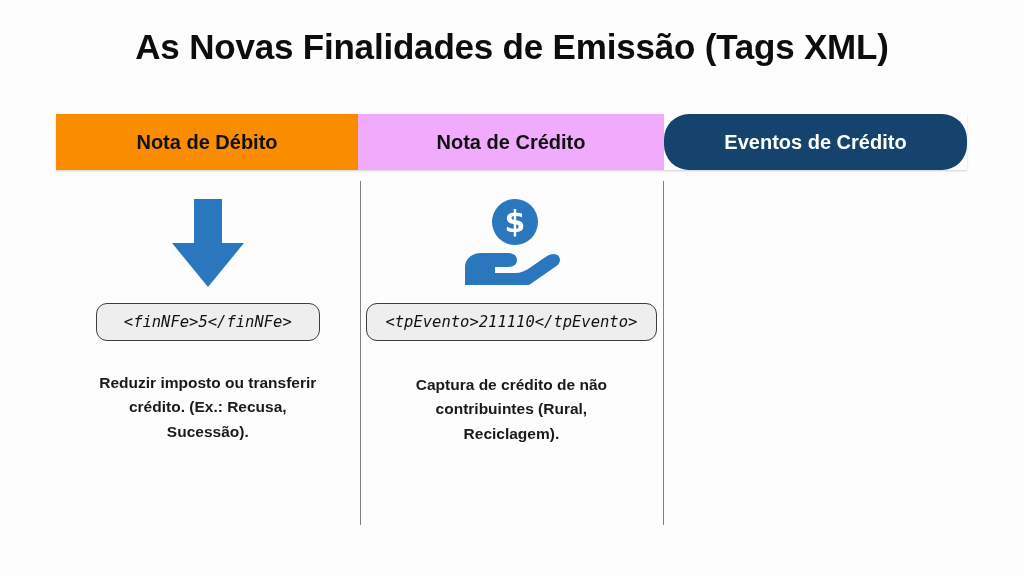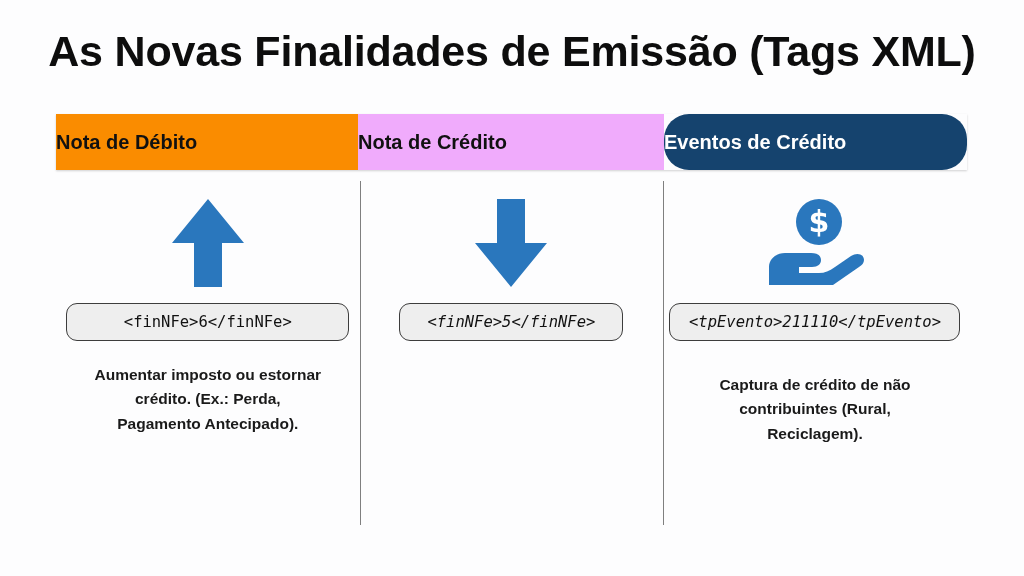--- a/index.html
+++ b/index.html
@@ -21,41 +21,41 @@
     height: 576px;
   }
 
   
   .title {
     position: absolute;
     top: 27px;
     left: 0;
     width: 1024px;
     text-align: center;
-    font-size: 43px;
+    font-size: 35px;
     font-weight: bold;
     color: #0d0d0d;
     letter-spacing: -0.2px;
     font-family: "Liberation Sans", sans-serif;
   }
 
   
   .headers {
     position: absolute;
     top: 114px;
     left: 56px;
     width: 911px;
     height: 56px;
     display: flex;
     box-shadow: 0 1px 2px rgba(0,0,0,0.18);
   }
   .header-cell {
     display: flex;
     align-items: center;
-    justify-content: flex-start;
+    justify-content: center;
     font-size: 20px;
     font-weight: bold;
     height: 56px;
     box-sizing: border-box;
   }
   .header-cell.c0 { width: 302px; background: #fa8c00; color: #111111; }
   .header-cell.c1 { width: 306px; background: #f0abfc; color: #111111; }
   .header-cell.c2 { width: 303px; background: #15436e; color: #ffffff; border-radius: 25px; }
 
   
@@ -145,41 +145,31 @@
     <div class="header-cell c2">
       <span>Eventos de Crédito</span>
     </div>
   </div>
 
   <div class="divider d0"></div>
   <div class="divider d1"></div>
 
   <div class="columns">
 
-    <div class="column">
-      <div class="icon-wrap">
-        <svg width="76" height="92" viewBox="0 0 76 92" aria-hidden="true">
-          <polygon points="38,2 74,46 52,46 52,90 24,90 24,46 2,46" fill="#2a77bd"></polygon>
-        </svg>
-      </div>
-      <div class="code-chip w0">
-        <span>&lt;finNFe&gt;6&lt;/finNFe&gt;</span>
-      </div>
-      <div class="desc d0">Aumentar imposto ou estornar crédito. (Ex.: Perda, Pagamento Antecipado).</div>
-    </div>
 
     <div class="column">
       <div class="icon-wrap">
         <svg width="76" height="92" viewBox="0 0 76 92" aria-hidden="true">
           <polygon points="38,90 74,46 52,46 52,2 24,2 24,46 2,46" fill="#2a77bd"></polygon>
         </svg>
       </div>
       <div class="code-chip w1">
         <span>&lt;finNFe&gt;5&lt;/finNFe&gt;</span>
       </div>
+      <div class="desc d1">Reduzir imposto ou transferir crédito. (Ex.: Recusa, Sucessão).</div>
     </div>
 
     <div class="column">
       <div class="icon-wrap">
         <svg width="104" height="92" viewBox="0 0 104 92" aria-hidden="true">
 
           <circle cx="56" cy="25" r="23" fill="#2a77bd"></circle>
           <text x="56" y="35" text-anchor="middle" font-family="DejaVu Sans, sans-serif" font-size="30" font-weight="bold" fill="#ffffff">$</text>
 
           <path d="M6 88 L6 70 C6 62 13 56 22 56 L48 56 C55 56 58 59 58 63 C58 67 55 70 49 70

